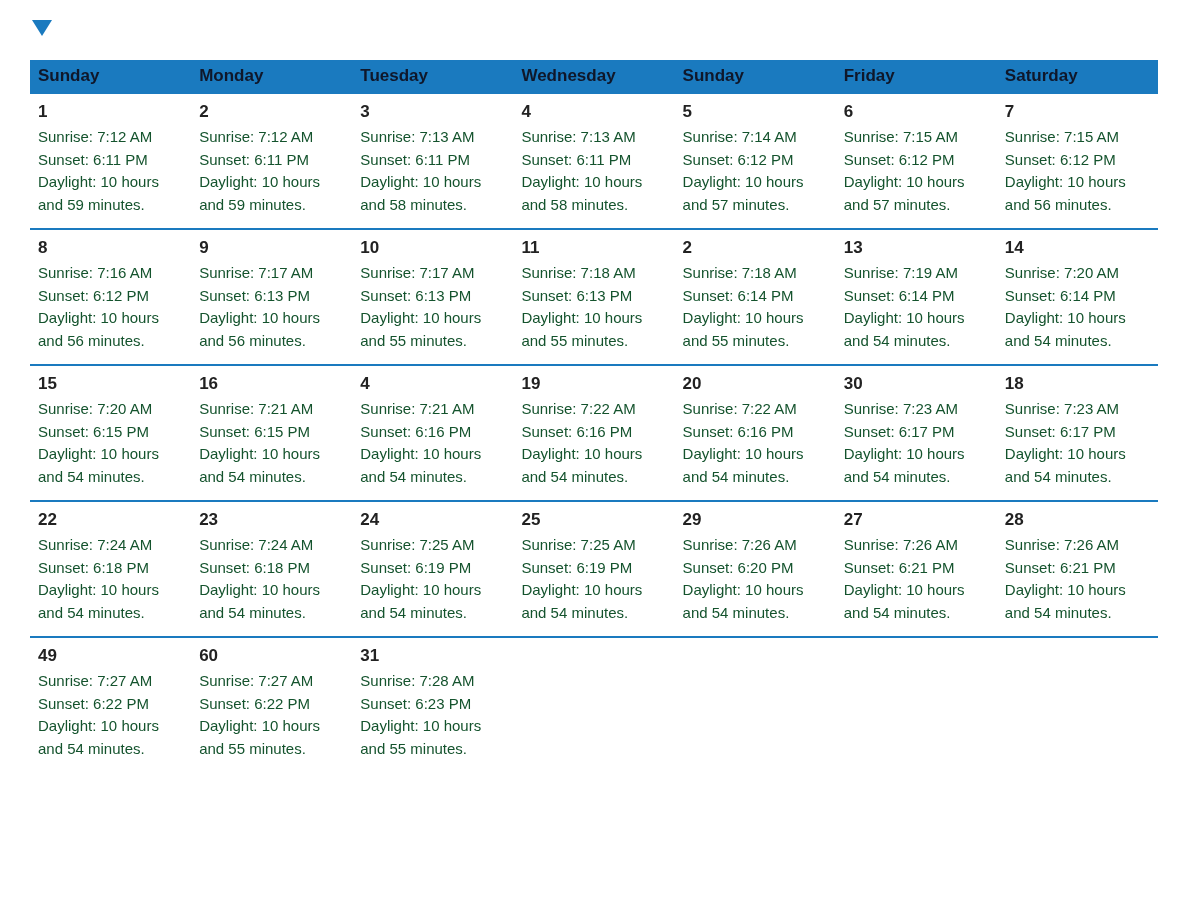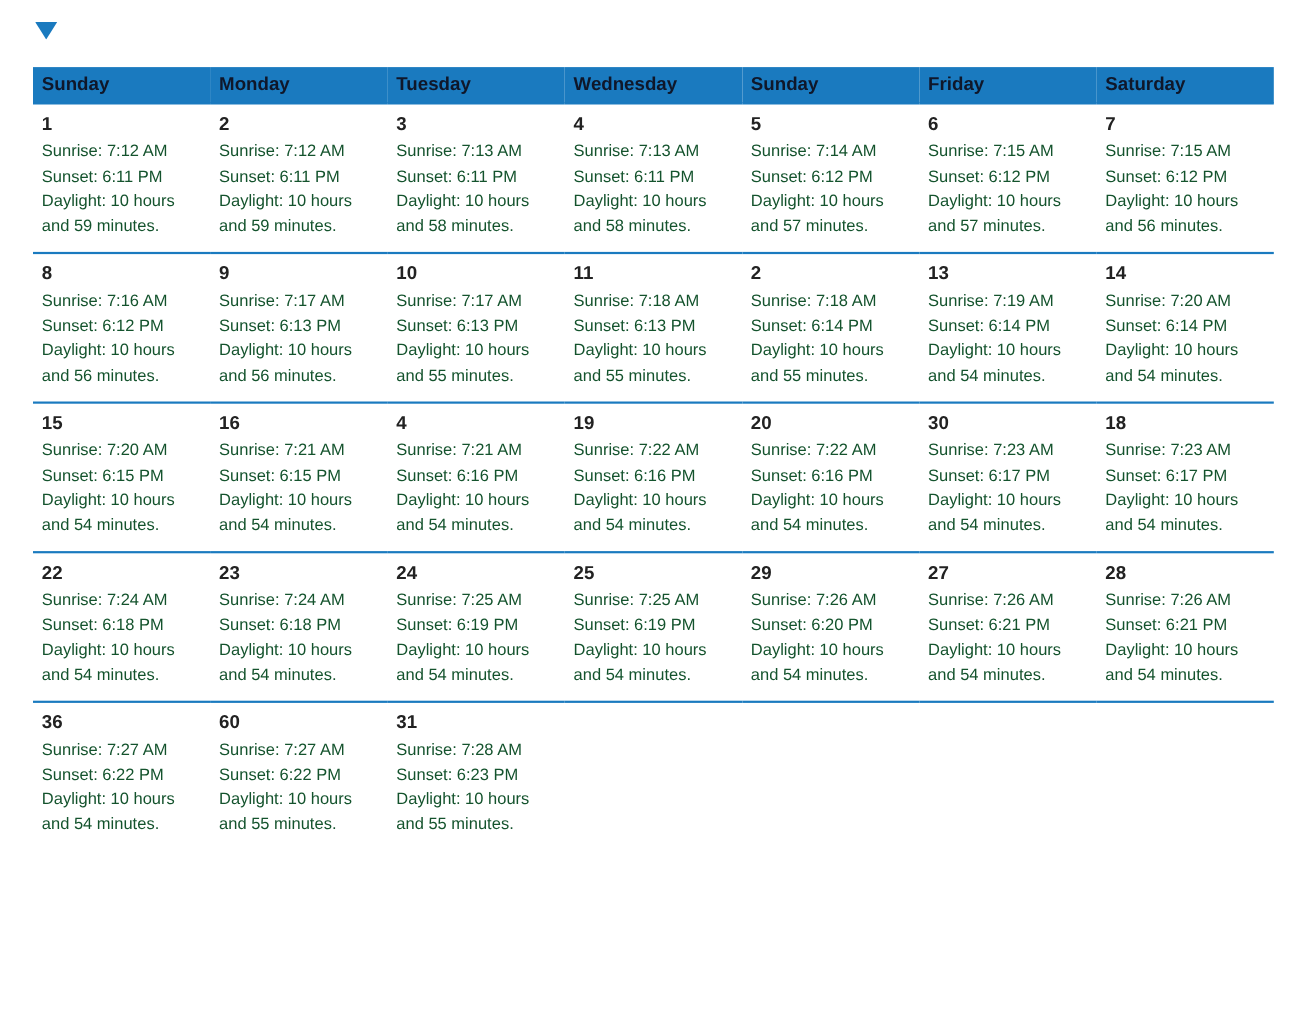--- a/index.html
+++ b/index.html
@@ -241,21 +241,21 @@
         <div class="day-num">27</div>
         <div class="day-info">Sunrise: 7:26 AM<br>Sunset: 6:21 PM<br>Daylight: 10 hours<br>and 54 minutes.</div>
       </td>
         <td>
         <div class="day-num">28</div>
         <div class="day-info">Sunrise: 7:26 AM<br>Sunset: 6:21 PM<br>Daylight: 10 hours<br>and 54 minutes.</div>
       </td>
       </tr>
       <tr>
         <td>
-        <div class="day-num">36</div>
+        <div class="day-num">49</div>
         <div class="day-info">Sunrise: 7:27 AM<br>Sunset: 6:22 PM<br>Daylight: 10 hours<br>and 54 minutes.</div>
       </td>
         <td>
         <div class="day-num">60</div>
         <div class="day-info">Sunrise: 7:27 AM<br>Sunset: 6:22 PM<br>Daylight: 10 hours<br>and 55 minutes.</div>
       </td>
         <td>
         <div class="day-num">31</div>
         <div class="day-info">Sunrise: 7:28 AM<br>Sunset: 6:23 PM<br>Daylight: 10 hours<br>and 55 minutes.</div>
       </td>

